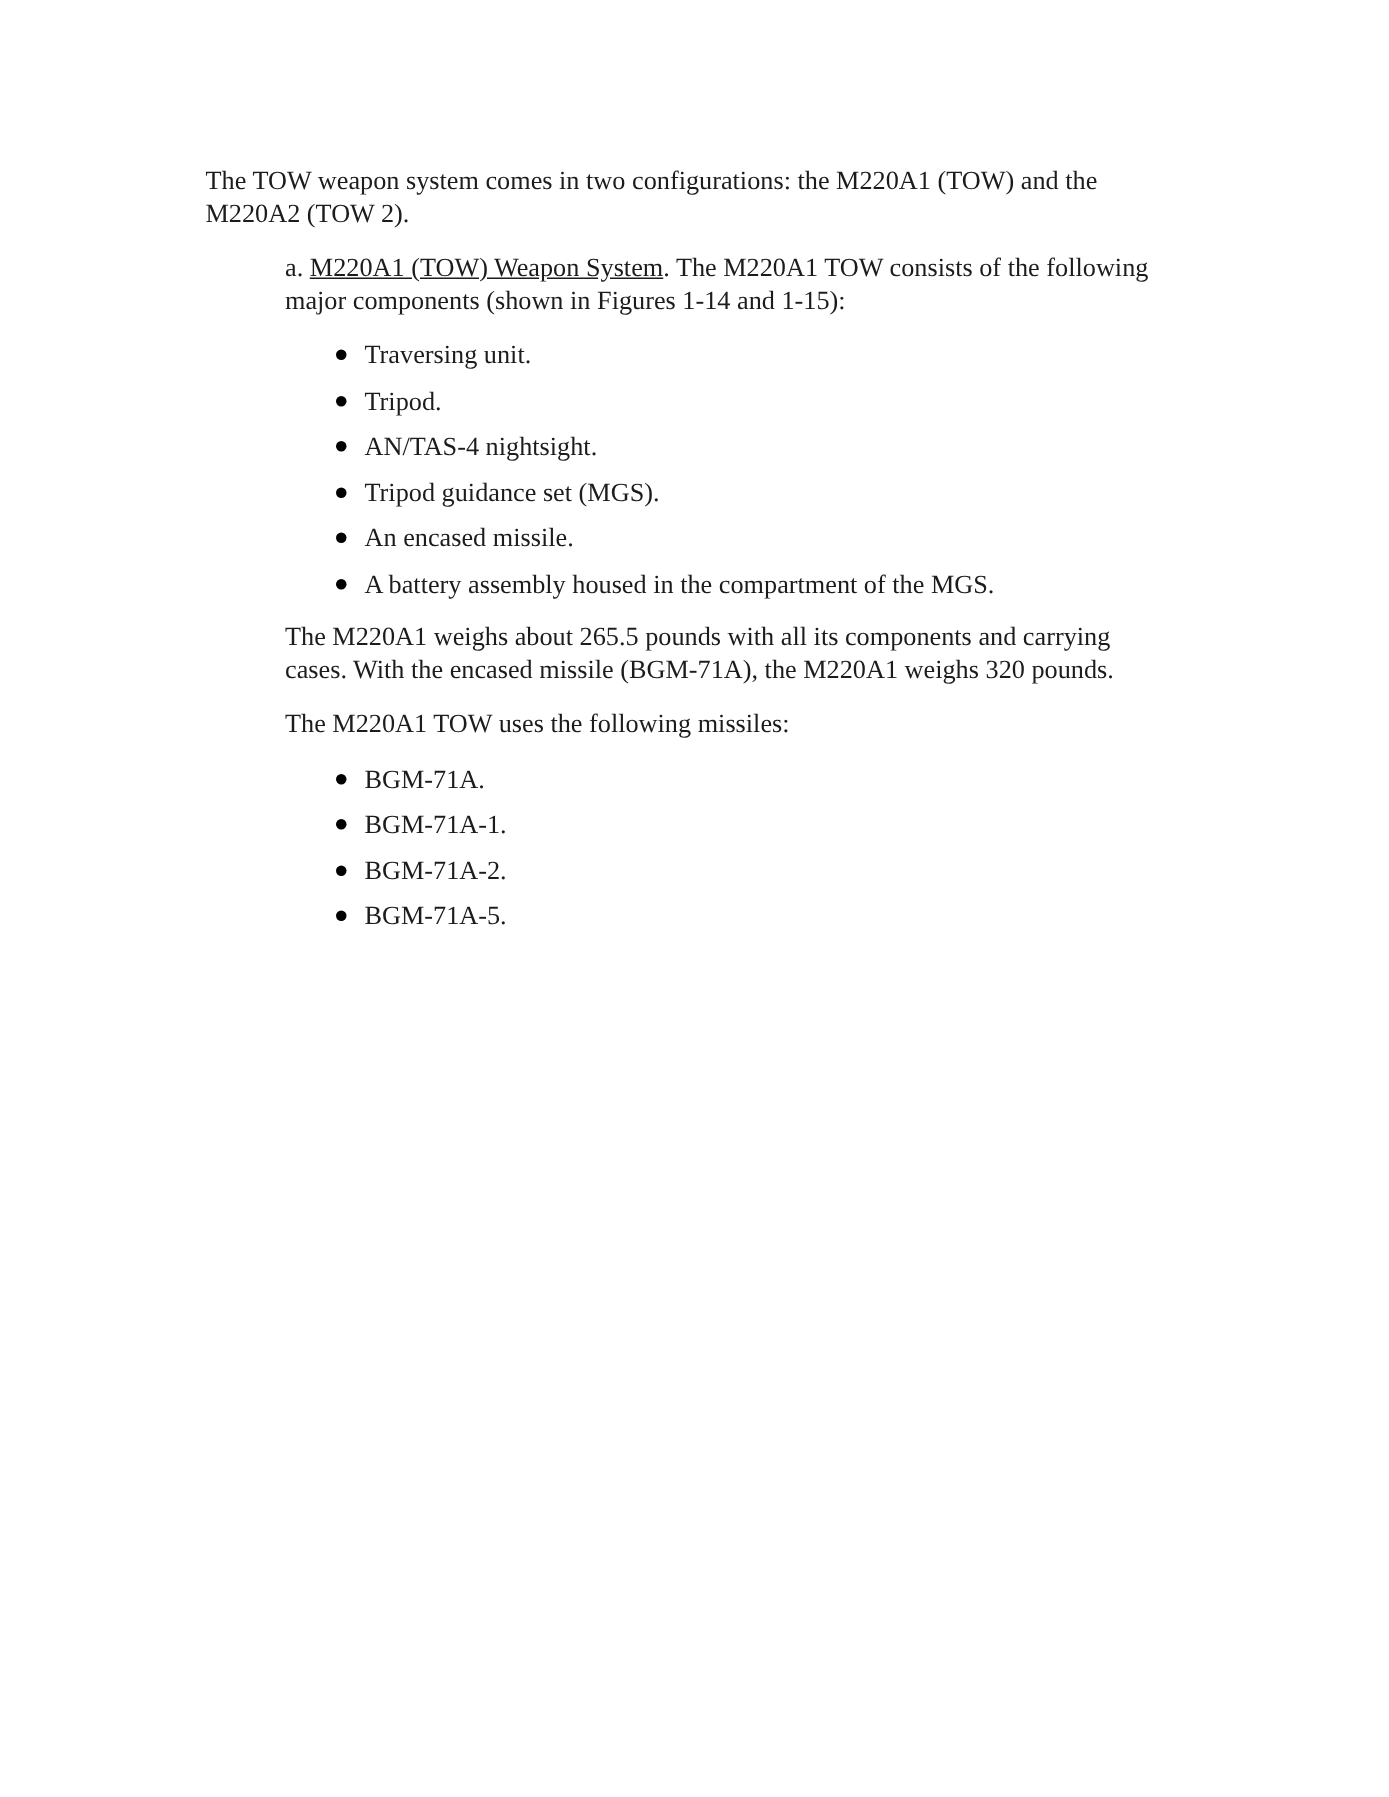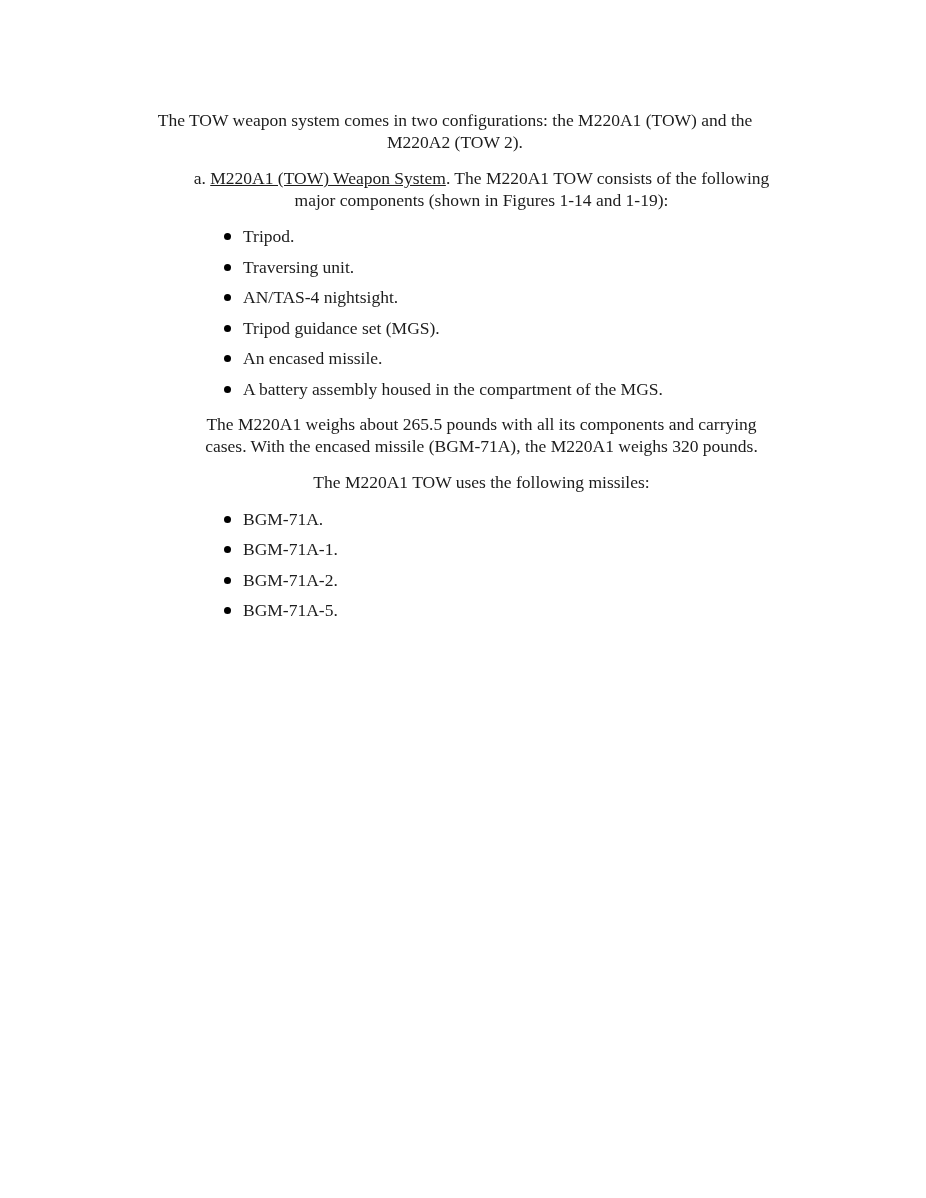--- a/index.html
+++ b/index.html
@@ -10,21 +10,20 @@
     font-family: "Liberation Serif", serif;
   }
   .page {
     position: relative;
     width: 926px;
     height: 858px;
     background: #ffffff;
     color: #1c1c1c;
     font-size: 17.5px;
     line-height: 21.5px;
-    text-align: center;
   }
   .content {
     position: absolute;
     left: 137px;
     top: 110px;
     width: 636px;
   }
   .para {
     margin: 0 0 15px 0;
   }
@@ -56,30 +55,30 @@
 </head>
 <body>
 
 <div class="page">
   <div class="content">
 
     <p class="para">The TOW weapon system comes in two configurations: the M220A1 (TOW) and the M220A2 (TOW 2).</p>
 
     <div class="section">
 
-      <p class="para"><span>a. </span><span class="underline">M220A1 (TOW) Weapon System</span><span>. The M220A1 TOW consists of the following major components (shown in Figures 1-14 and 1-19):</span></p>
+      <p class="para"><span>a. </span><span class="underline">M220A1 (TOW) Weapon System</span><span>. The M220A1 TOW consists of the following major components (shown in Figures 1-14 and 1-15):</span></p>
 
       <ul class="bullet-list">
         <li>
           <span class="dot"></span>
-          <span>Tripod.</span>
+          <span>Traversing unit.</span>
         </li>
         <li>
           <span class="dot"></span>
-          <span>Traversing unit.</span>
+          <span>Tripod.</span>
         </li>
         <li>
           <span class="dot"></span>
           <span>AN/TAS-4 nightsight.</span>
         </li>
         <li>
           <span class="dot"></span>
           <span>Tripod guidance set (MGS).</span>
         </li>
         <li>

